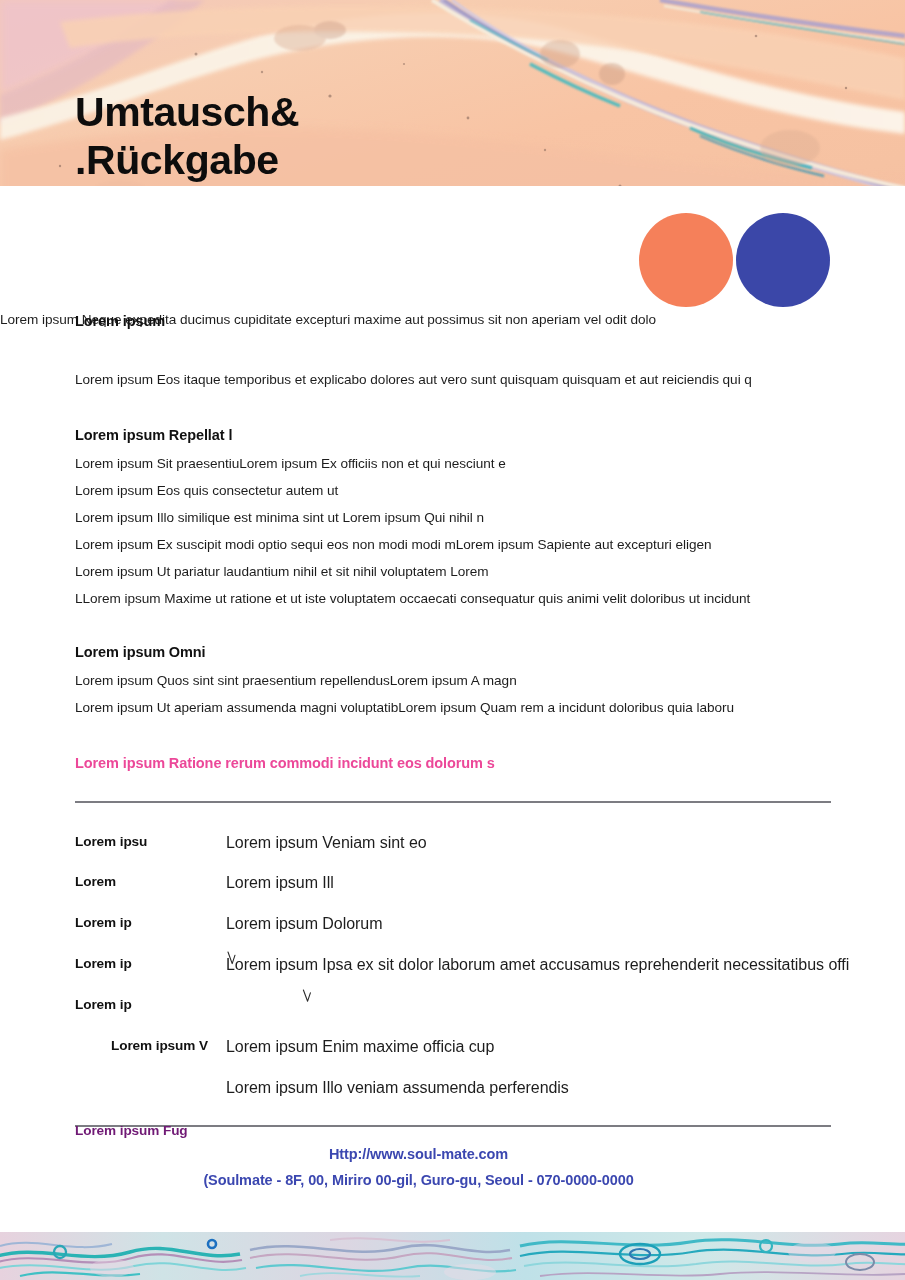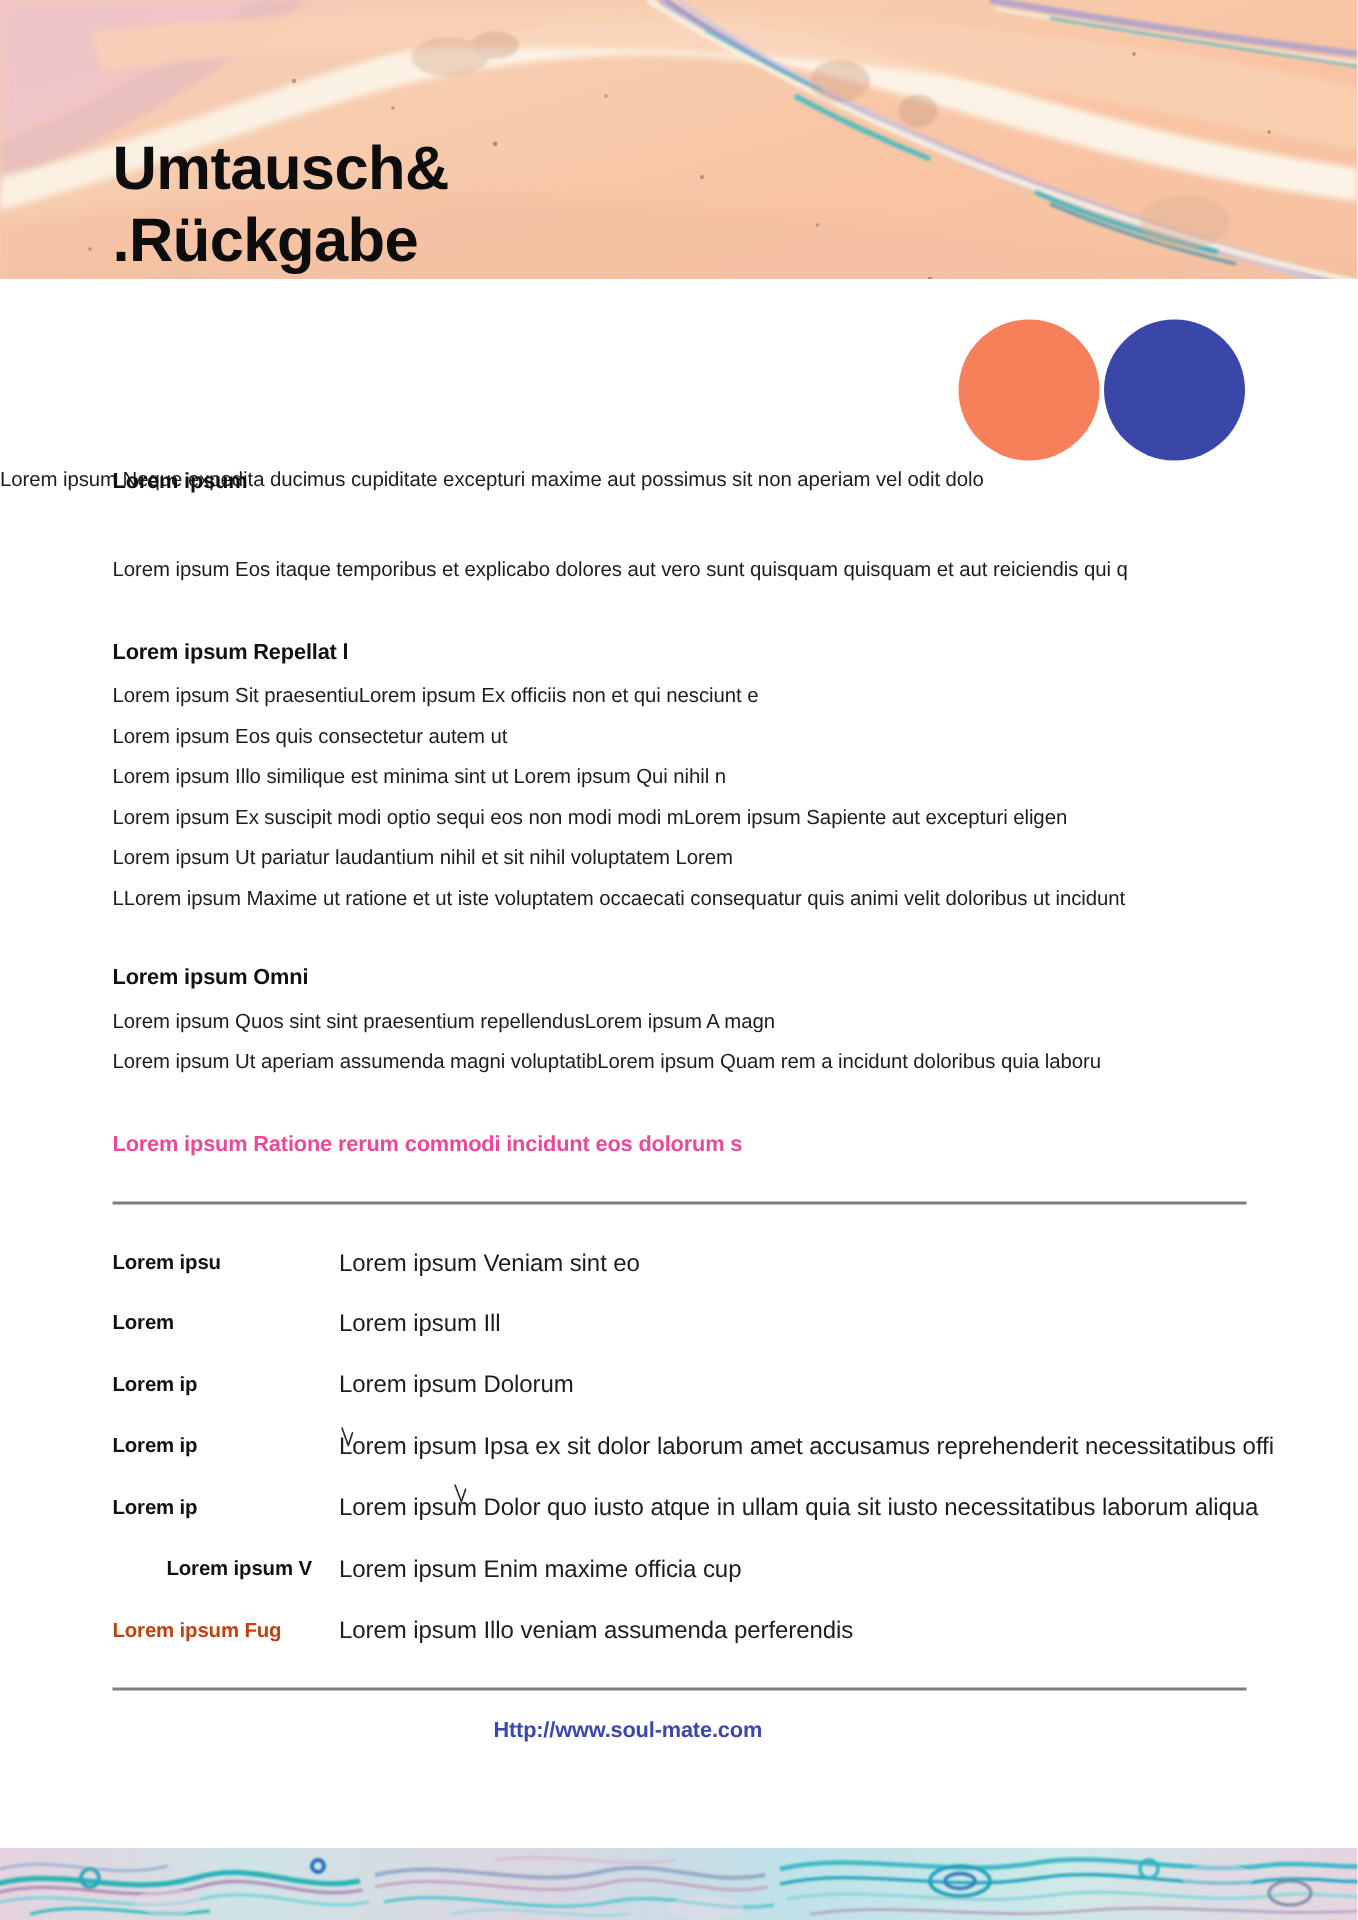--- a/index.html
+++ b/index.html
@@ -257,42 +257,42 @@
       <span class="row-value" style="color: rgb(29, 29, 29);">Lorem ipsum Ipsa ex sit dolor laborum amet accusamus reprehenderit necessitatibus offi</span>
       <span class="tick tick-a">
         <svg width="14" height="18" viewBox="0 0 14 18">
           <path d="M2,2 L6.2,13.6 L9,5.2" fill="none" stroke="#2b2b2b" stroke-width="1.1" stroke-linecap="round" stroke-linejoin="round"></path>
         </svg>
       </span>
     </div>
 
     <div class="row" style="top:736px">
       <span class="row-label" style="color: rgb(17, 17, 17);">Lorem ip</span>
-      <span class="row-value" style="color: rgb(29, 29, 29);">Lorem ipsum Dolor quo iusto atque in ullam quia sit iusto necessitatibus laborum aliqua</span>
       <span class="tick tick-b">
         <svg width="14" height="18" viewBox="0 0 14 18">
           <path d="M2.4,2 L6.6,13.2 L9.4,4.8" fill="none" stroke="#2b2b2b" stroke-width="1.1" stroke-linecap="round" stroke-linejoin="round"></path>
         </svg>
       </span>
     </div>
 
     <div class="row" style="top:777px">
       <span class="row-label" style="color: rgb(17, 17, 17); padding-left: 36px;">Lorem ipsum V</span>
       <span class="row-value" style="color: rgb(29, 29, 29);">Lorem ipsum Enim maxime officia cup</span>
     </div>
 
     <div class="row" style="top:818px">
-      <span class="row-label" style="color: #c2410c;">Lorem ipsum Fug</span>
+      <span class="row-label" style="color: #701a75; margin-top: 44px;">Lorem ipsum Fug</span>
       <span class="row-value" style="color: rgb(29, 29, 29);">Lorem ipsum Illo veniam assumenda perferendis</span>
     </div>
 
   </div>
 
   <div class="footer">
     <div class="footer-line footer-url" style="color: rgb(59, 71, 176);">Http://www.soul-mate.com</div>
+    <div class="footer-line footer-addr" style="color: rgb(59, 71, 176);">(Soulmate - 8F, 00, Miriro 00-gil, Guro-gu, Seoul - 070-0000-0000</div>
   </div>
 
 </div>
 
 <div class="footer-band">
   <svg class="marble" viewBox="0 0 905 48" preserveAspectRatio="none">
     <defs>
       <linearGradient id="fg" x1="0" y1="0" x2="1" y2="0">
         <stop offset="0%" stop-color="#e7d2de"></stop>
         <stop offset="18%" stop-color="#cfe3e6"></stop>

